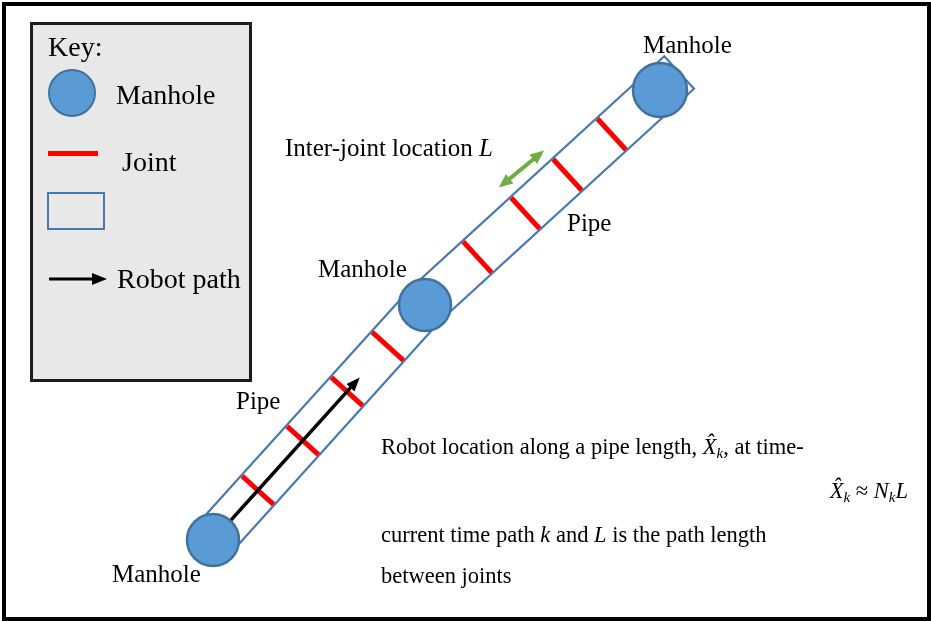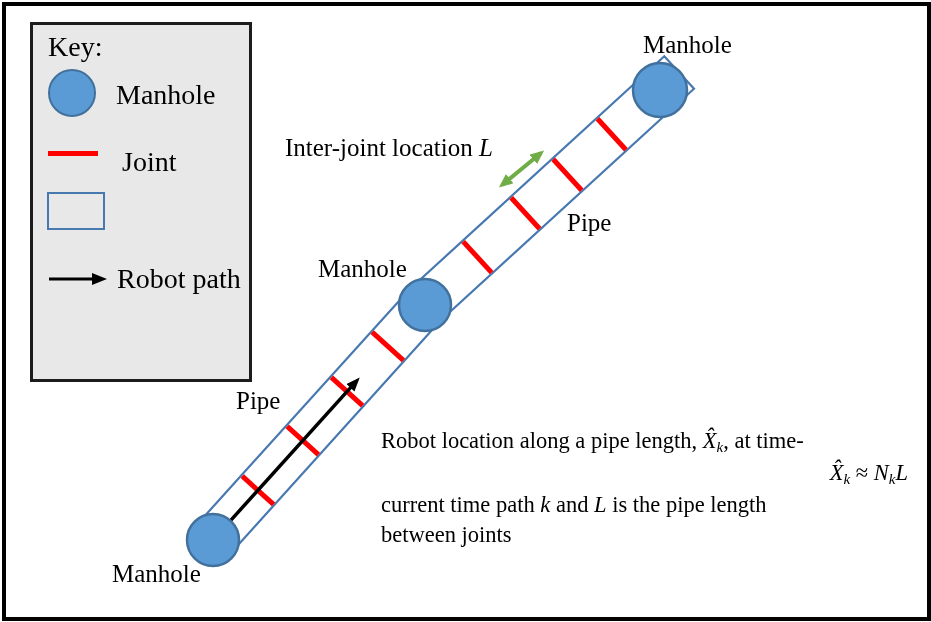--- a/index.html
+++ b/index.html
@@ -29,21 +29,21 @@
   .key-pipe-rect {
     left:14px; top:167px; width:58px; height:38px;
     border:2px solid #4878B0; box-sizing:border-box;
   }
   .key-arrow { left:15px; top:245px; }
   .lbl {
     position:absolute; font-size:25px; line-height:1; white-space:nowrap; z-index:3;
   }
   .annot {
     position:absolute; left:381px; top:426px; width:527px;
-    font-size:22.5px; line-height:30px; z-index:3;
+    font-size:22.5px; line-height:41px; z-index:3;
   }
   .annot .center { text-align:right; }
   .math-var { font-style:italic; }
   .sub { font-size:15px; font-style:italic; position:relative; top:4px; }
 </style>
 </head>
 <body>
 
 <div class="frame"></div>
 
@@ -105,15 +105,15 @@
 <div class="lbl" style="left:643px; top:32px;">Manhole</div>
 <div class="lbl" style="left:318px; top:256px;">Manhole</div>
 <div class="lbl" style="left:112px; top:561px;">Manhole</div>
 <div class="lbl" style="left:567px; top:210px;">Pipe</div>
 <div class="lbl" style="left:236px; top:388px;">Pipe</div>
 <div class="lbl" style="left:285px; top:135px;"><span>Inter-joint location </span><span class="math-var">L</span></div>
 
 <div class="annot">
   <div><span>Robot location along a pipe length, </span><span class="math-var">X̂</span><span class="sub">k</span><span>, at time-</span></div>
   <div class="center"><span class="math-var">X̂</span><span class="sub">k</span><span> ≈ </span><span class="math-var">N</span><span class="sub">k</span><span class="math-var">L</span></div>
-  <div><span>current time path </span><span class="math-var">k</span><span> and </span><span class="math-var">L</span><span> is the pipe length</span></div>
+  <div><span>current time path </span><span class="math-var">k</span><span> and </span><span class="math-var">L</span><span> is the path length</span></div>
   <div><span>between joints</span></div>
 </div>
 
 </body></html>

